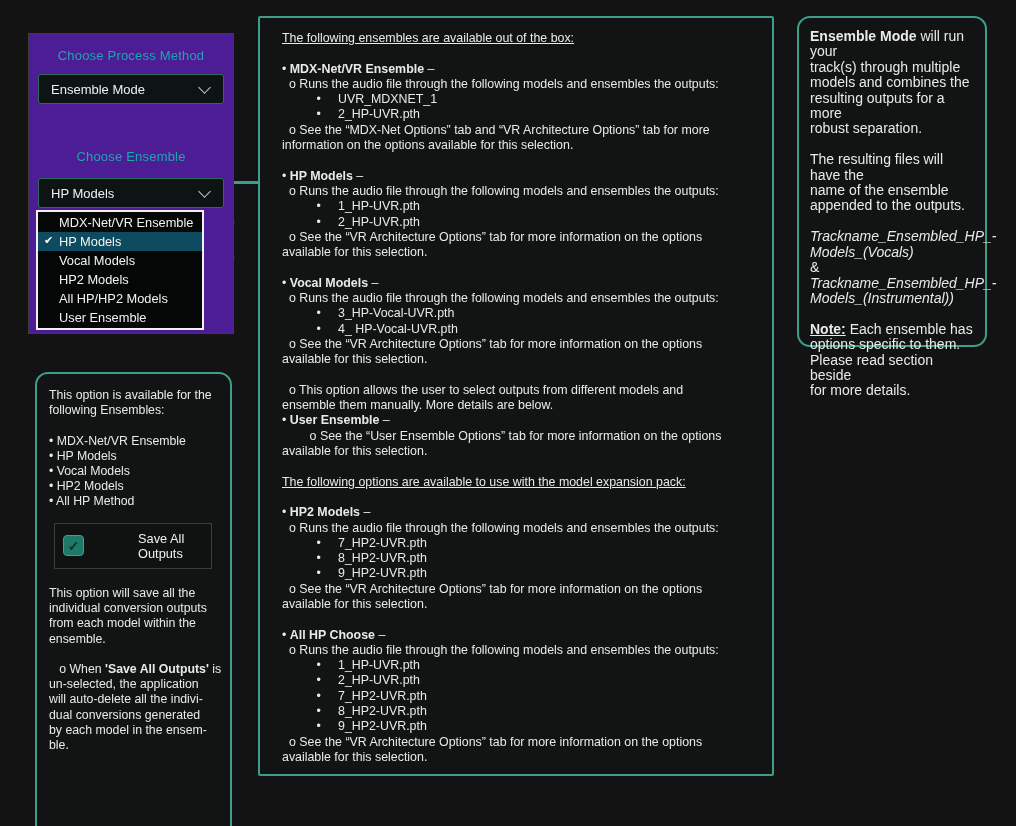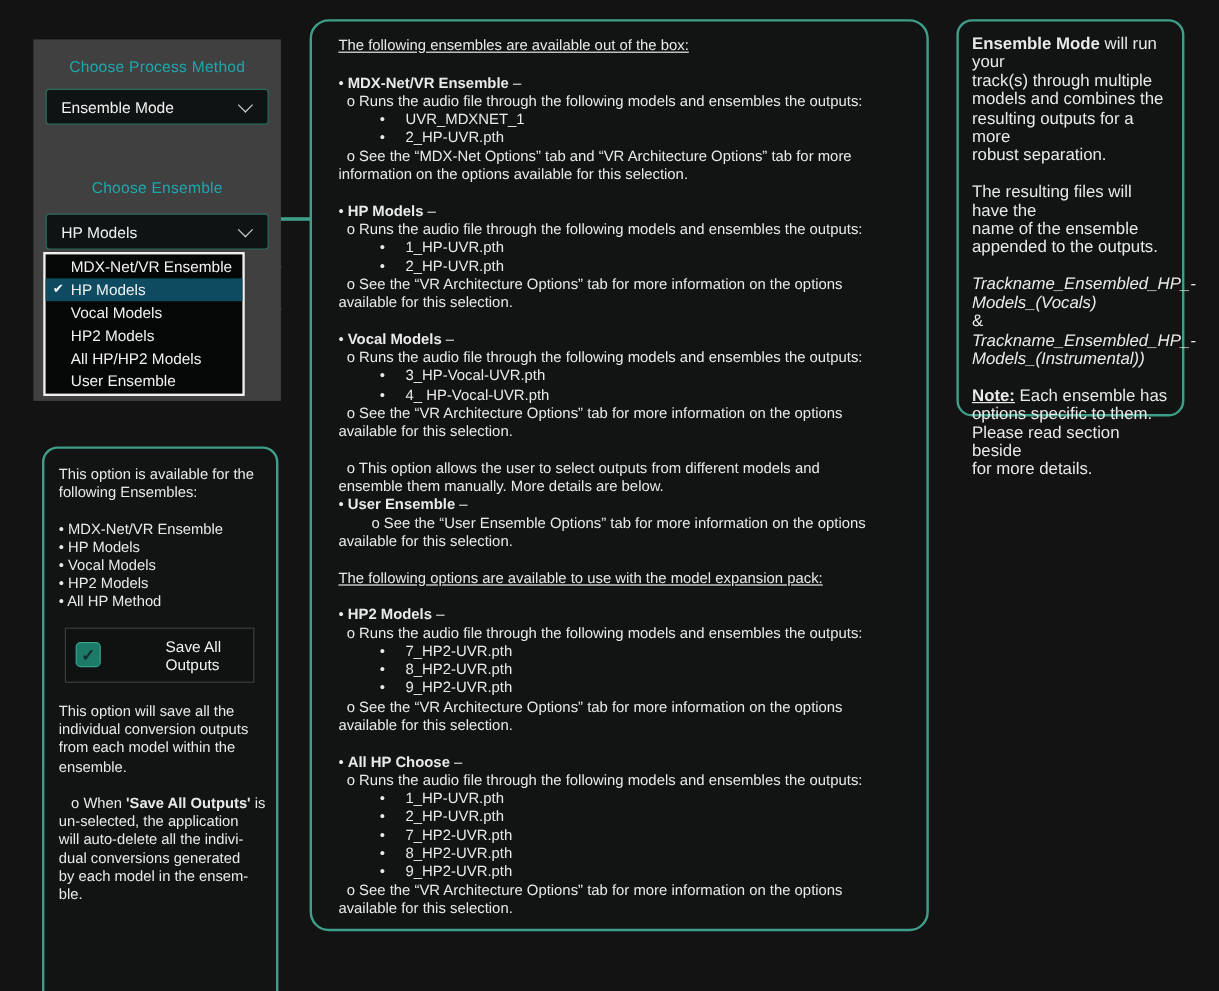--- a/index.html
+++ b/index.html
@@ -9,21 +9,21 @@
     font-family:"Liberation Sans", sans-serif;
   }
   .b{font-weight:700;}
   .u{text-decoration:underline;}
   .i{font-style:italic;text-align:right;}
   .tline{white-space:pre-wrap;}
 
   
   #left-panel{
     position:absolute;left:28px;top:33px;width:206px;height:301px;
-    background:#404040;border:1px solid #3e3e3e;box-sizing:border-box;z-index:1;
+    background:#4c1d95;border:1px solid #3e3e3e;box-sizing:border-box;z-index:1;
   }
   .lp-title{
     position:absolute;left:0;width:100%;text-align:center;
     color:#1ea6ad;font-size:13px;letter-spacing:.2px;
   }
   #pm-title{top:14px;}
   #en-title{top:115px;}
   .select{
     position:absolute;left:9px;width:186px;height:30px;box-sizing:border-box;
     border:1px solid #2c6a5d;border-radius:3px;background:#0e1313;
@@ -58,21 +58,21 @@
   .opt .chk{
     position:absolute;left:6px;top:2px;font-size:11px;color:#ffffff;
   }
 
   
   .teal-panel{
     position:absolute;border:2px solid #3f9e8a;background:#121414;
     box-sizing:border-box;
   }
   #center-panel{
-    left:258px;top:16px;width:516px;height:760px;border-radius:16px;
+    left:258px;top:16px;width:516px;height:760px;border-radius:2px;
     padding:13px 12px 0 22px;font-size:12.4px;line-height:15.3px;
   }
   #right-panel{
     left:797px;top:16px;width:190px;height:331px;border-radius:13px;
     padding:11px 8px 0 11px;font-size:14px;line-height:15.4px;
   }
   #save-panel{
     left:35px;top:372px;width:197px;height:490px;border-radius:13px;
     padding:14px 8px 0 12px;font-size:12.3px;line-height:15.2px;
   }

